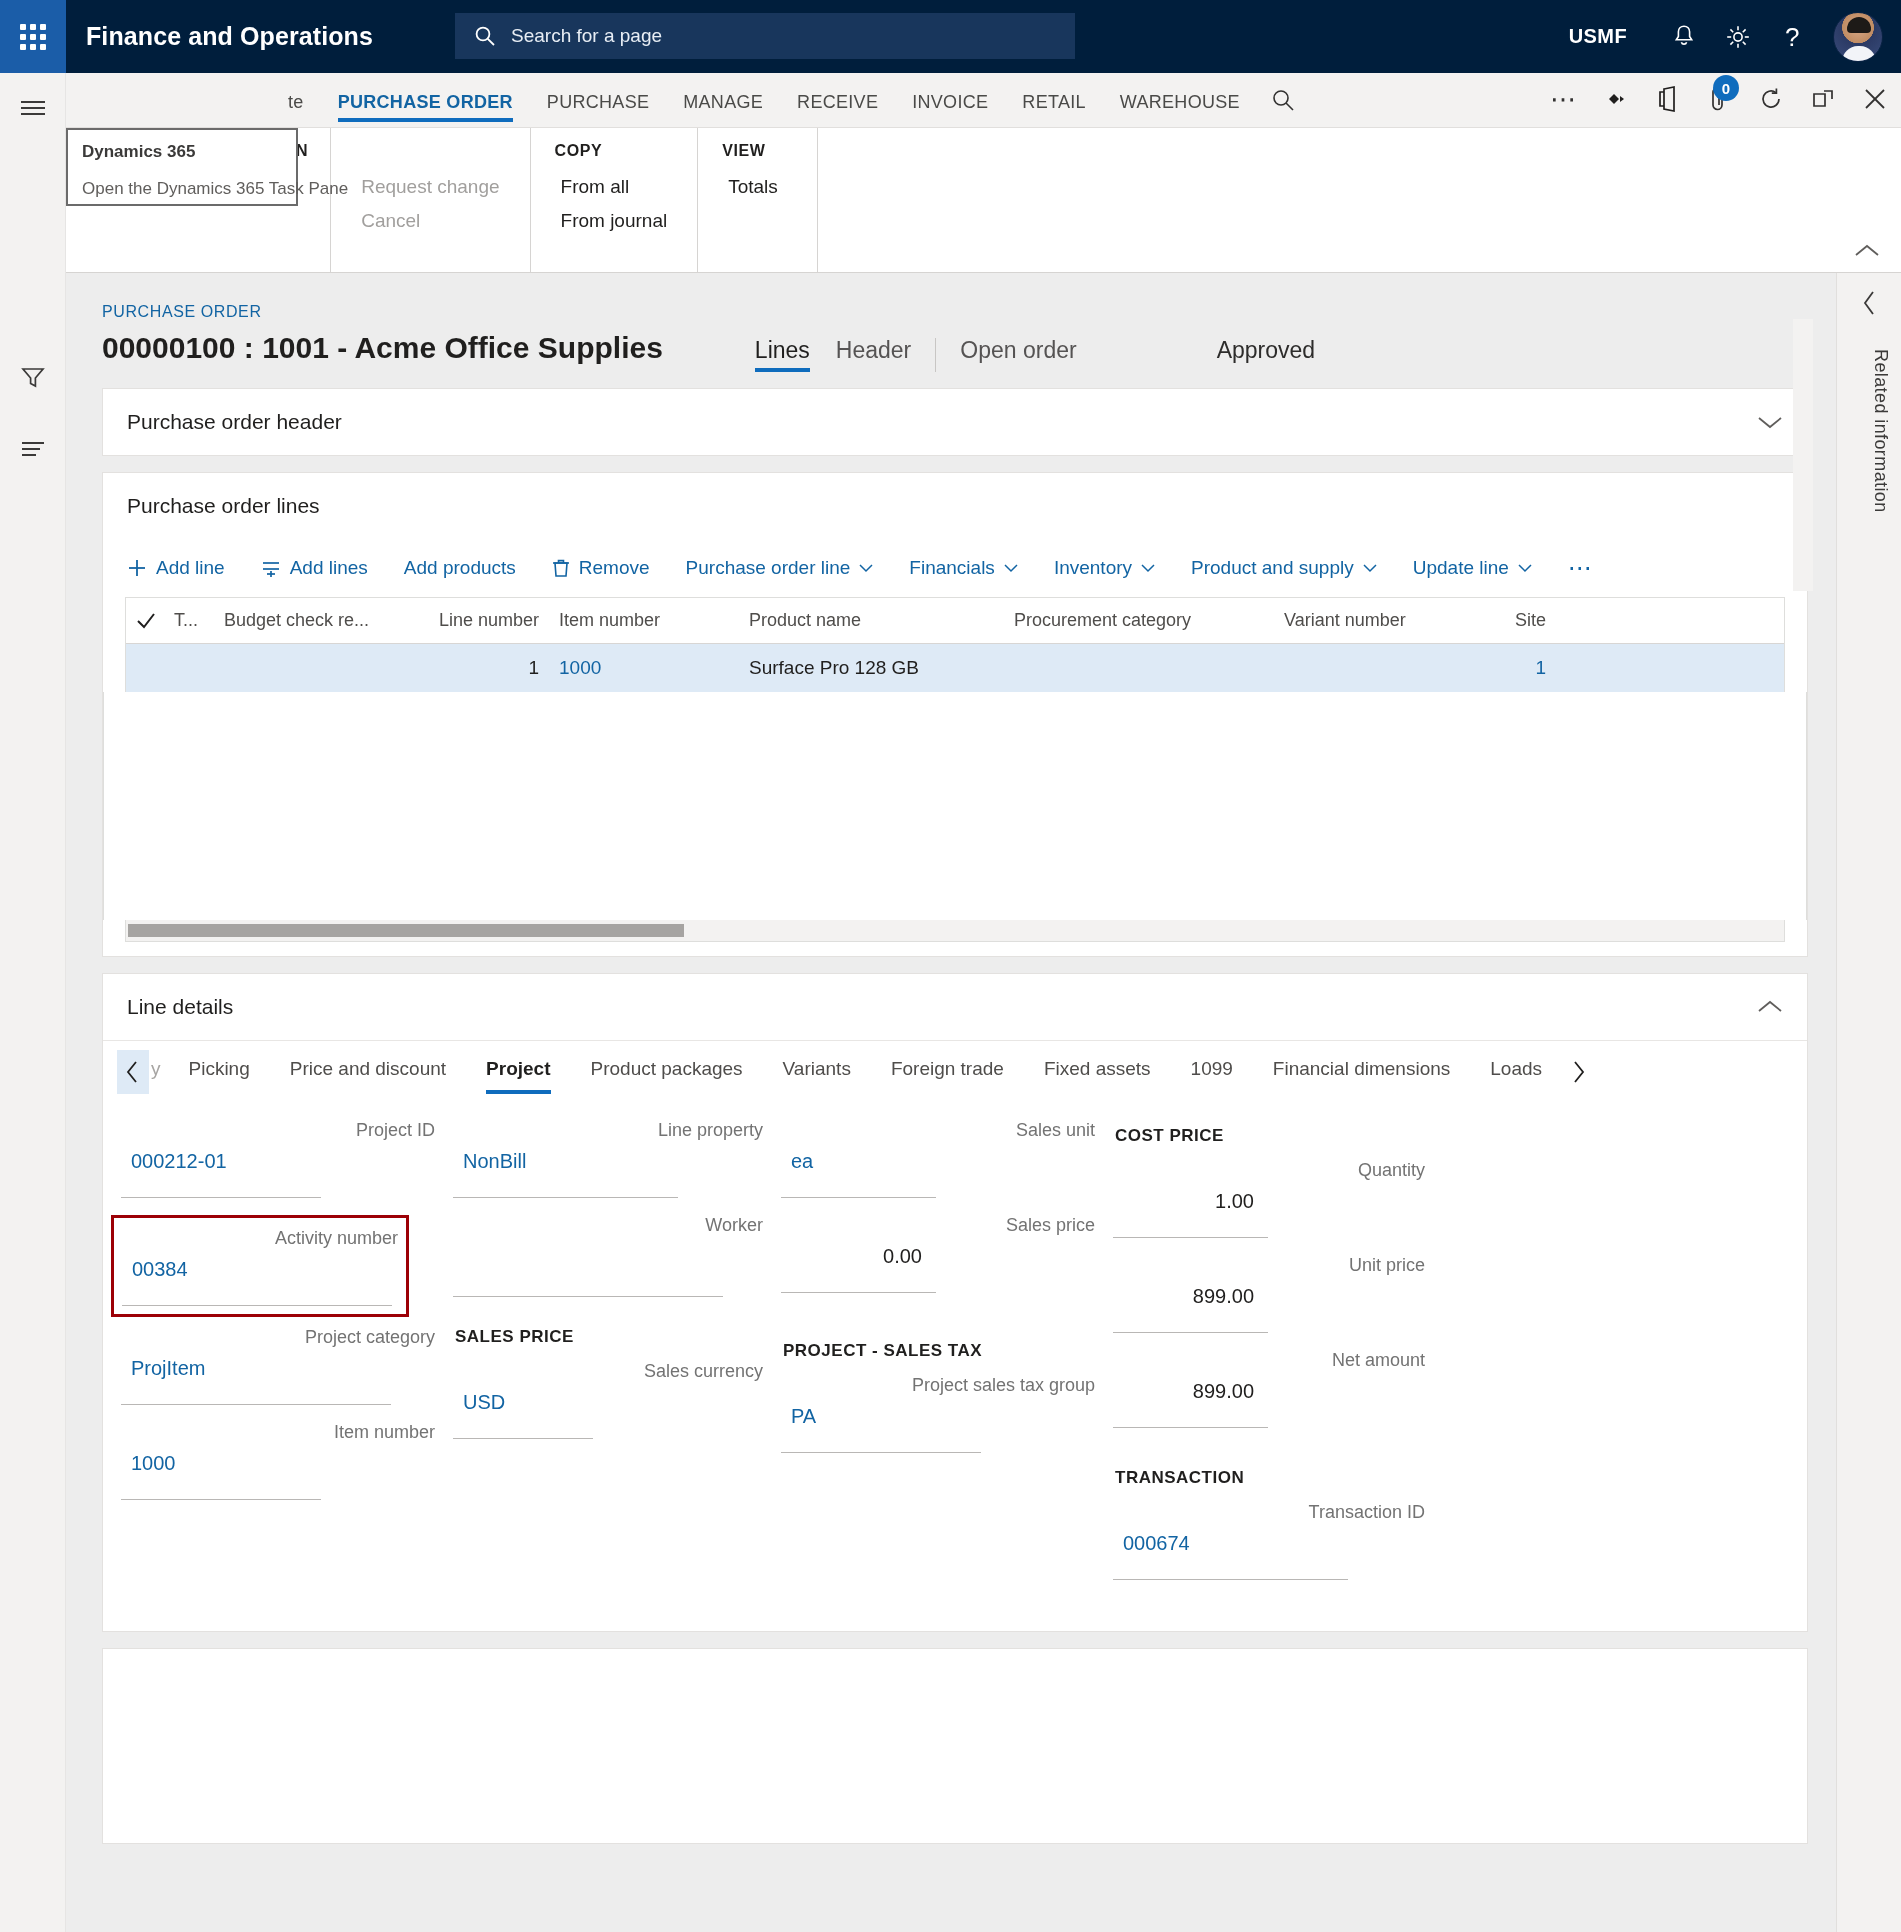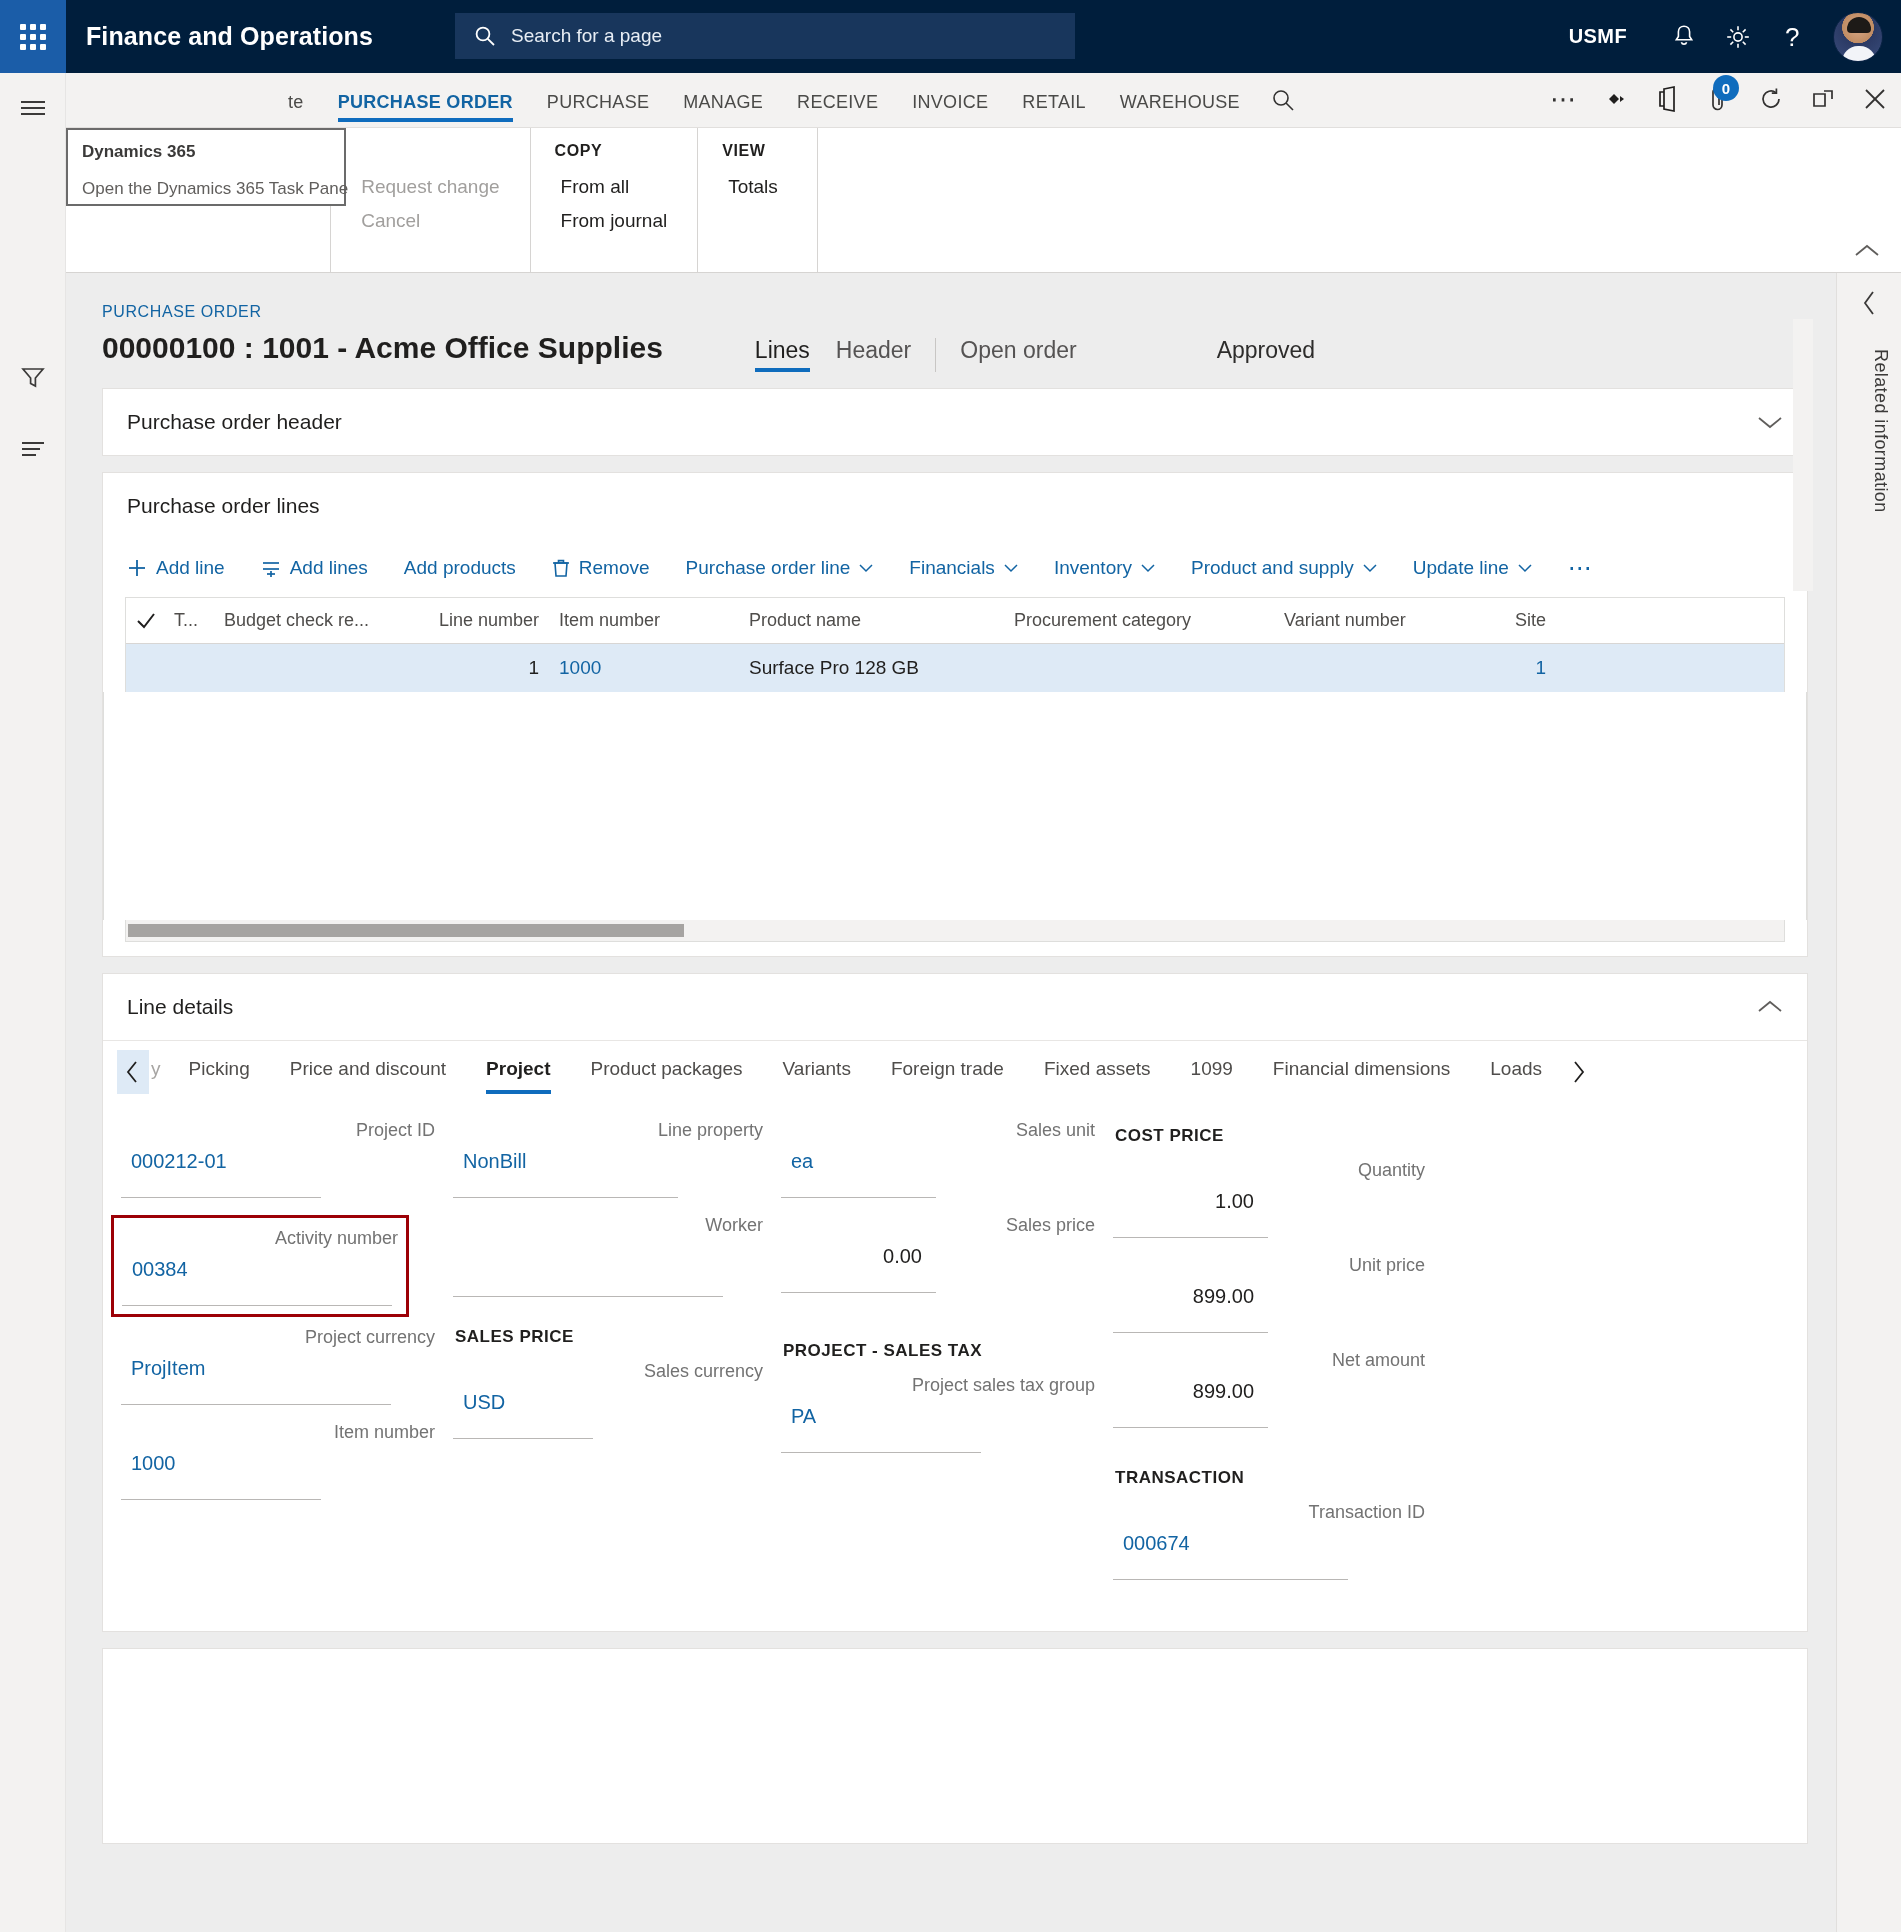--- a/index.html
+++ b/index.html
@@ -100,21 +100,21 @@
   }
   .ap-btn { font-size: 19px; color: #201f1e; padding: 6px 8px; cursor: pointer; white-space: nowrap; }
   .ap-btn.disabled { color: #a19f9d; cursor: default; }
   .ap-collapse {
     position: absolute; right: 14px; bottom: 4px; width: 40px; height: 34px;
     display: flex; align-items: center; justify-content: center; cursor: pointer;
   }
 
   
   .tooltip {
-    position: absolute; left: 66px; top: 128px; width: 280px; height: 78px;
+    position: absolute; left: 66px; top: 128px; width: 232px; height: 78px;
     background: #fff; border: 2px solid #6b6b6b; z-index: 90;
     padding: 12px 14px 0 14px;
   }
   .tt-title { font-size: 17px; font-weight: bold; color: #3b3a39; }
   .tt-body { font-size: 17px; color: #605e5c; margin-top: 17px; white-space: nowrap; }
 
   
   .pagebody {
     position: absolute; left: 66px; top: 273px; width: 1770px; height: 1659px;
     background: #ededed; overflow: hidden;
@@ -657,21 +657,21 @@
           <div class="flabel">Project ID</div>
           <div class="fvalue w200">000212-01</div>
         </div>
         <div class="highlight-box">
           <div class="field" style="margin-bottom:0">
             <div class="flabel">Activity number</div>
             <div class="fvalue w270">00384</div>
           </div>
         </div>
         <div class="field">
-          <div class="flabel">Project currency</div>
+          <div class="flabel">Project category</div>
           <div class="fvalue w270">ProjItem</div>
         </div>
         <div class="field">
           <div class="flabel">Item number</div>
           <div class="fvalue w200">1000</div>
         </div>
       </div>
 
       <div class="ld-col col2">
         <div class="field">

